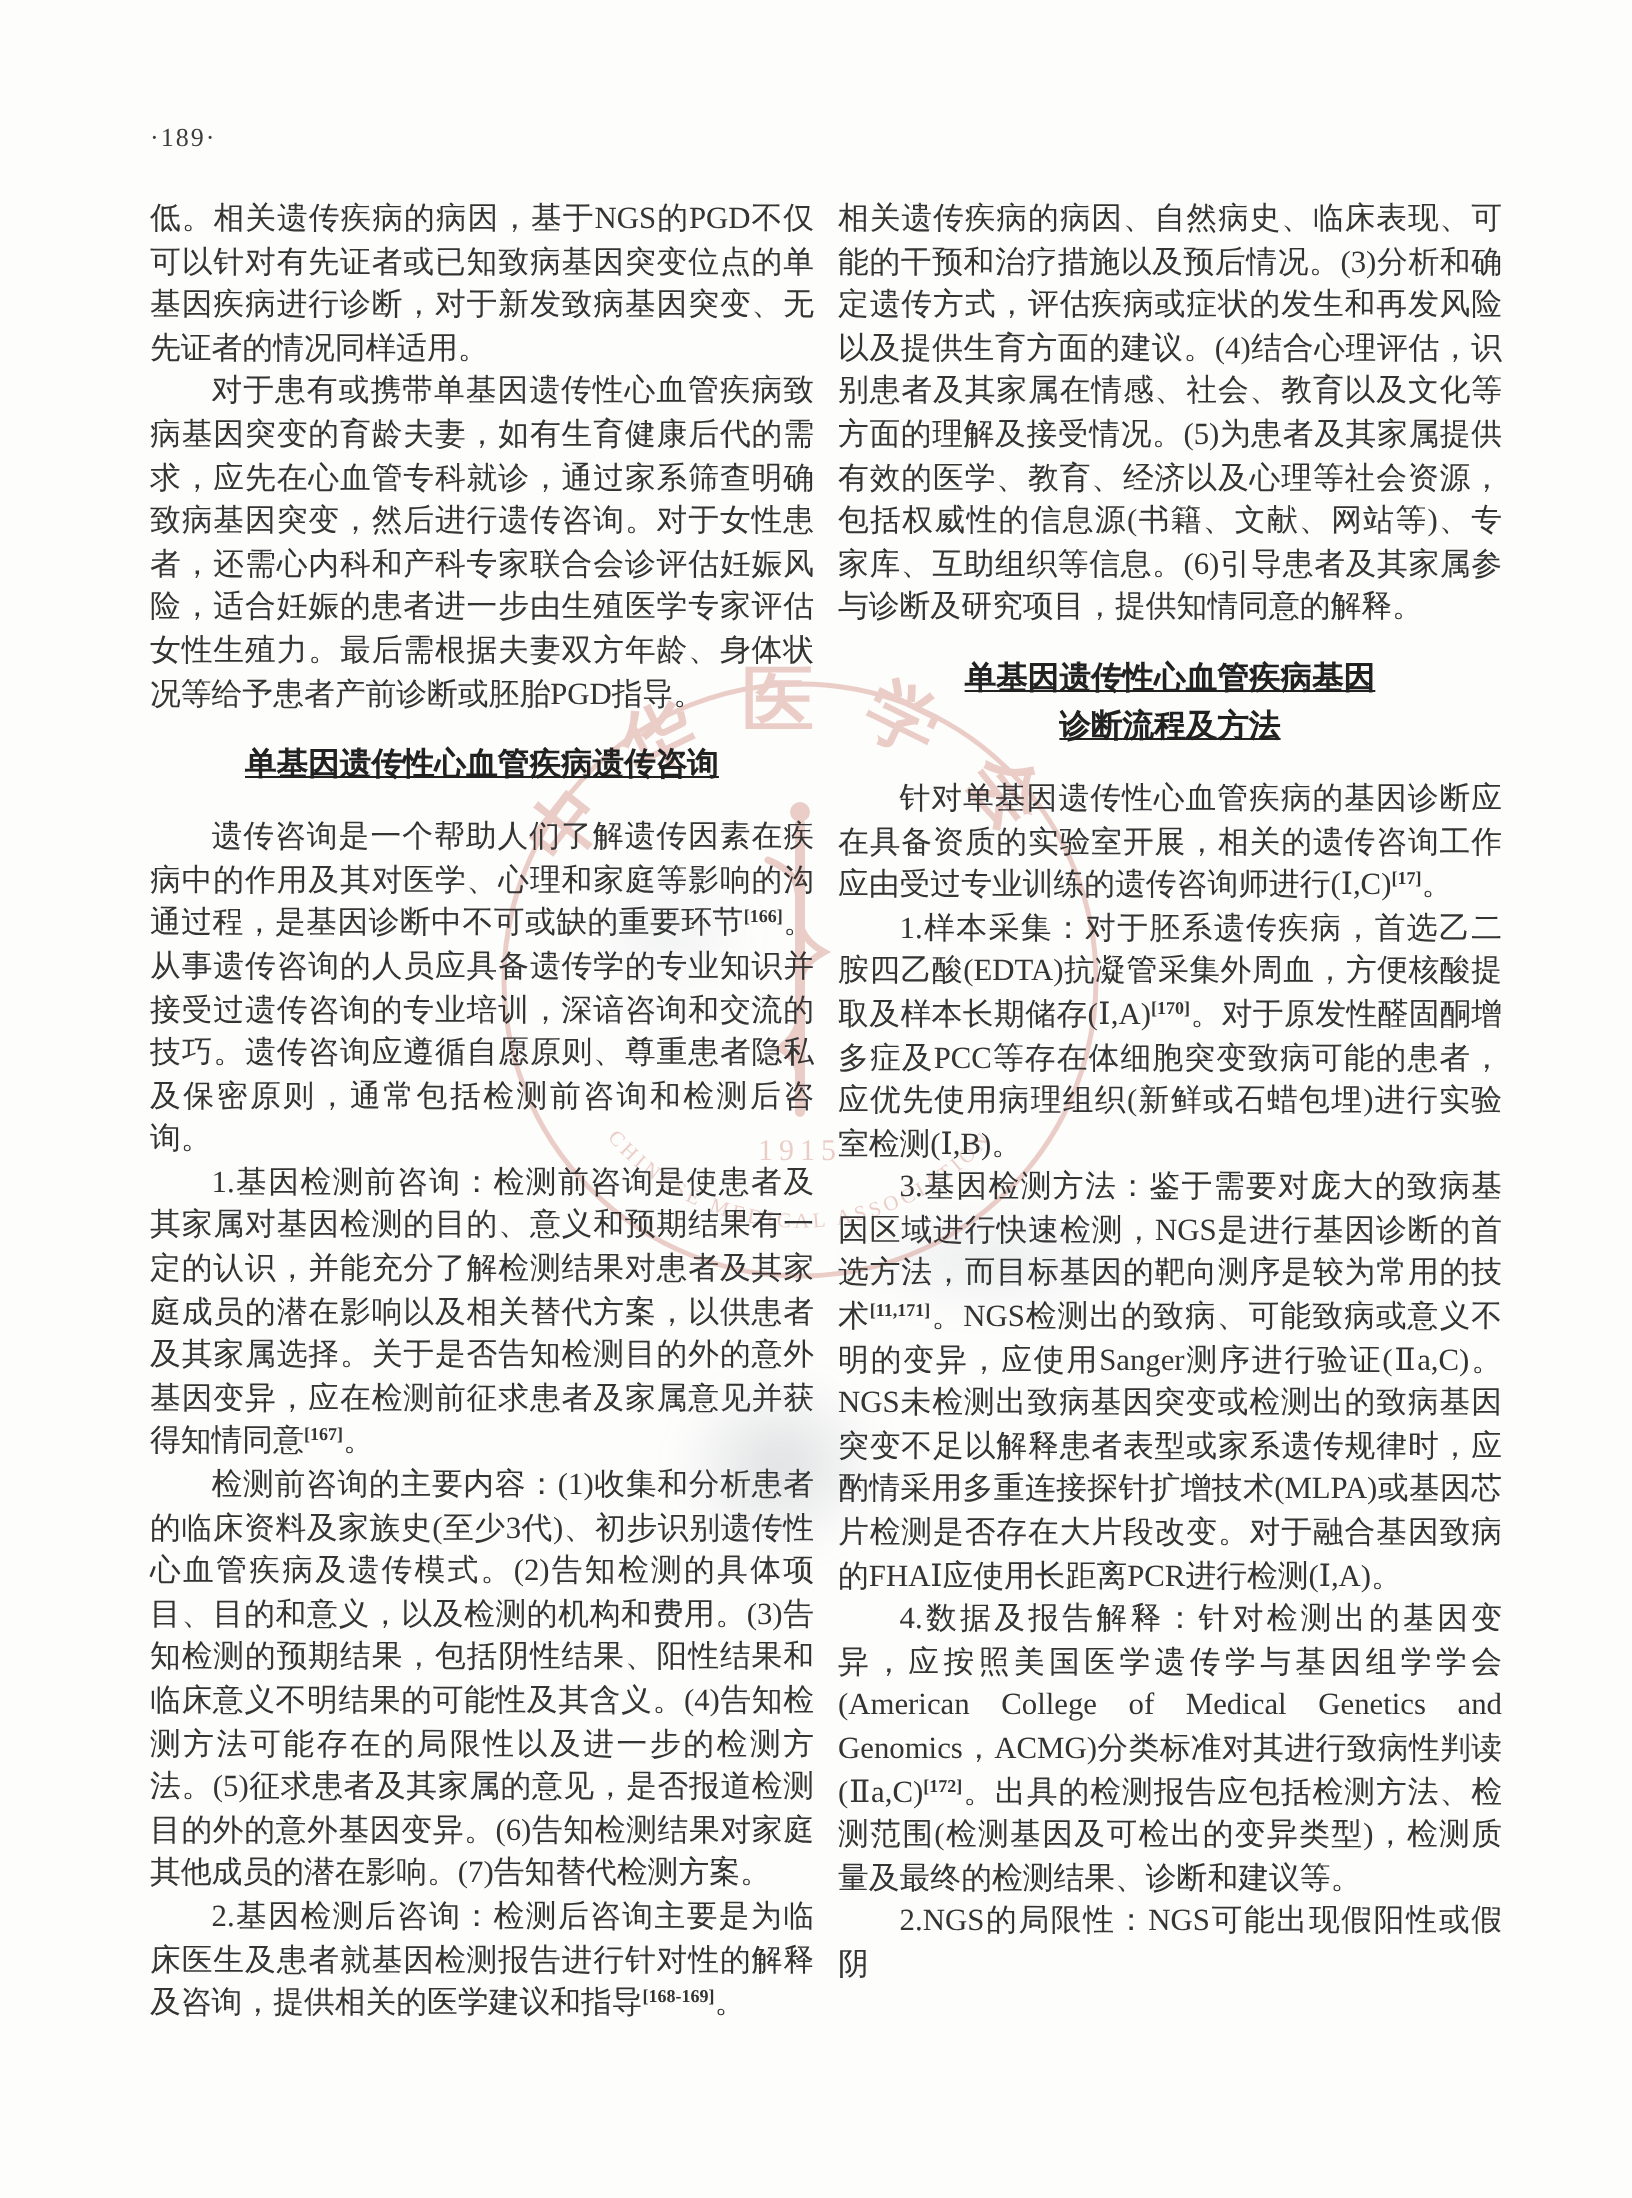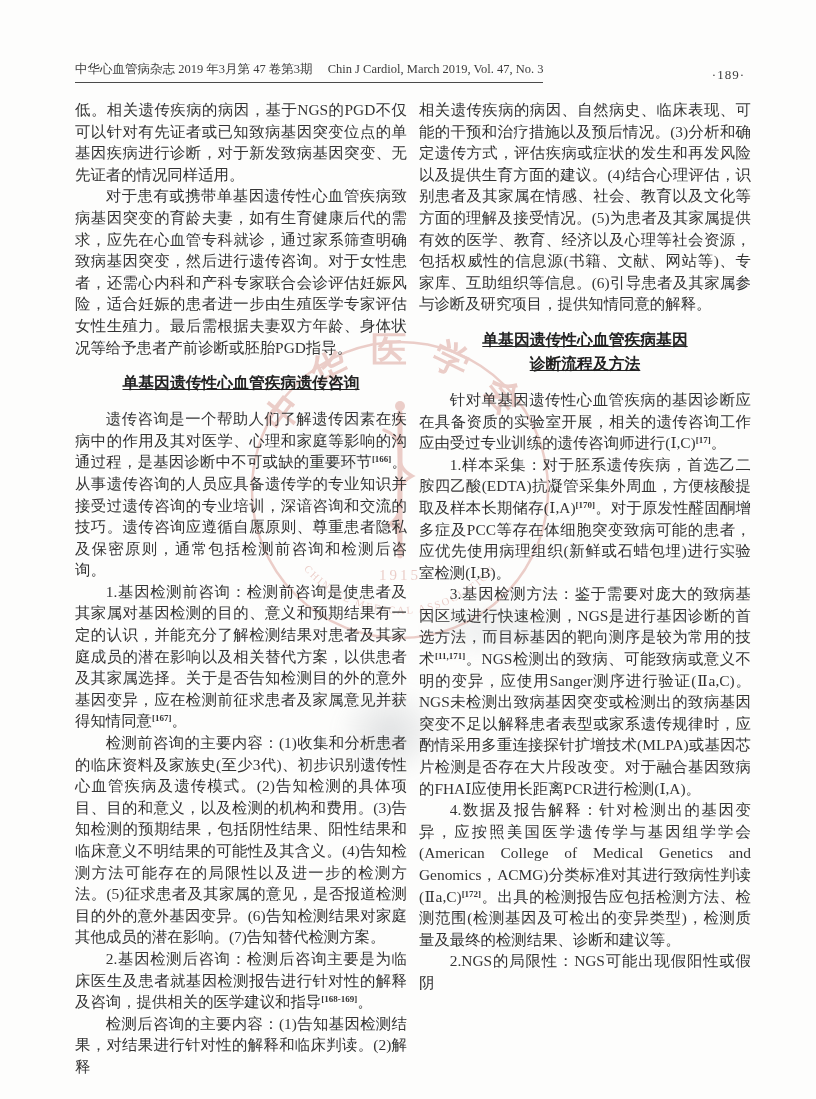--- a/index.html
+++ b/index.html
@@ -105,36 +105,31 @@
       <line x1="0" y1="-78" x2="0" y2="66" stroke-width="5"></line>
       <path d="M -16 -60 C 14 -48, -14 -28, 12 -14 C -14 0, 12 18, -10 34 C 6 44, -4 54, 2 62" stroke-width="3.5"></path>
     </g>
     <text x="0" y="90" fill="#c97467" font-size="15" letter-spacing="3" text-anchor="middle">1915</text>
     <text fill="#c97467" font-size="10.5" letter-spacing="2" text-anchor="middle">
       <textPath href="#arcBottom" startOffset="50%">CHINESE MEDICAL ASSOCIATION</textPath>
     </text>
   </svg>
 
   <div class="hdr">
-    <span class="hdr-title">
-      <span class="zh">中华心血管病杂志 2019 年3月第 47 卷第3期</span>
-      <span class="en">Chin J Cardiol, March 2019, Vol. 47, No. 3</span>
-    </span>
     <span class="pgnum">·189·</span>
   </div>
 
   <div class="col colL">
     <p>低。相关遗传疾病的病因，基于NGS的PGD不仅可以针对有先证者或已知致病基因突变位点的单基因疾病进行诊断，对于新发致病基因突变、无先证者的情况同样适用。</p>
     <p class="ind">对于患有或携带单基因遗传性心血管疾病致病基因突变的育龄夫妻，如有生育健康后代的需求，应先在心血管专科就诊，通过家系筛查明确致病基因突变，然后进行遗传咨询。对于女性患者，还需心内科和产科专家联合会诊评估妊娠风险，适合妊娠的患者进一步由生殖医学专家评估女性生殖力。最后需根据夫妻双方年龄、身体状况等给予患者产前诊断或胚胎PGD指导。</p>
     <h3 class="h">单基因遗传性心血管疾病遗传咨询</h3>
     <p class="ind">遗传咨询是一个帮助人们了解遗传因素在疾病中的作用及其对医学、心理和家庭等影响的沟通过程，是基因诊断中不可或缺的重要环节<sup class="ref">[166]</sup>。从事遗传咨询的人员应具备遗传学的专业知识并接受过遗传咨询的专业培训，深谙咨询和交流的技巧。遗传咨询应遵循自愿原则、尊重患者隐私及保密原则，通常包括检测前咨询和检测后咨询。</p>
     <p class="ind">1.基因检测前咨询：检测前咨询是使患者及其家属对基因检测的目的、意义和预期结果有一定的认识，并能充分了解检测结果对患者及其家庭成员的潜在影响以及相关替代方案，以供患者及其家属选择。关于是否告知检测目的外的意外基因变异，应在检测前征求患者及家属意见并获得知情同意<sup class="ref">[167]</sup>。</p>
     <p class="ind">检测前咨询的主要内容：(1)收集和分析患者的临床资料及家族史(至少3代)、初步识别遗传性心血管疾病及遗传模式。(2)告知检测的具体项目、目的和意义，以及检测的机构和费用。(3)告知检测的预期结果，包括阴性结果、阳性结果和临床意义不明结果的可能性及其含义。(4)告知检测方法可能存在的局限性以及进一步的检测方法。(5)征求患者及其家属的意见，是否报道检测目的外的意外基因变异。(6)告知检测结果对家庭其他成员的潜在影响。(7)告知替代检测方案。</p>
     <p class="ind">2.基因检测后咨询：检测后咨询主要是为临床医生及患者就基因检测报告进行针对性的解释及咨询，提供相关的医学建议和指导<sup class="ref">[168-169]</sup>。</p>
-    <p class="ind">检测后咨询的主要内容：(1)告知基因检测结果，对结果进行针对性的解释和临床判读。(2)解释</p>
   </div>
 
   <div class="col colR">
     <p>相关遗传疾病的病因、自然病史、临床表现、可能的干预和治疗措施以及预后情况。(3)分析和确定遗传方式，评估疾病或症状的发生和再发风险以及提供生育方面的建议。(4)结合心理评估，识别患者及其家属在情感、社会、教育以及文化等方面的理解及接受情况。(5)为患者及其家属提供有效的医学、教育、经济以及心理等社会资源，包括权威性的信息源(书籍、文献、网站等)、专家库、互助组织等信息。(6)引导患者及其家属参与诊断及研究项目，提供知情同意的解释。</p>
     <h3 class="h">
       <span class="hline">单基因遗传性心血管疾病基因</span>
       <span class="hline">诊断流程及方法</span>
     </h3>
     <p class="ind">针对单基因遗传性心血管疾病的基因诊断应在具备资质的实验室开展，相关的遗传咨询工作应由受过专业训练的遗传咨询师进行(Ⅰ,C)<sup class="ref">[17]</sup>。</p>
     <p class="ind">1.样本采集：对于胚系遗传疾病，首选乙二胺四乙酸(EDTA)抗凝管采集外周血，方便核酸提取及样本长期储存(Ⅰ,A)<sup class="ref">[170]</sup>。对于原发性醛固酮增多症及PCC等存在体细胞突变致病可能的患者，应优先使用病理组织(新鲜或石蜡包埋)进行实验室检测(Ⅰ,B)。</p>

